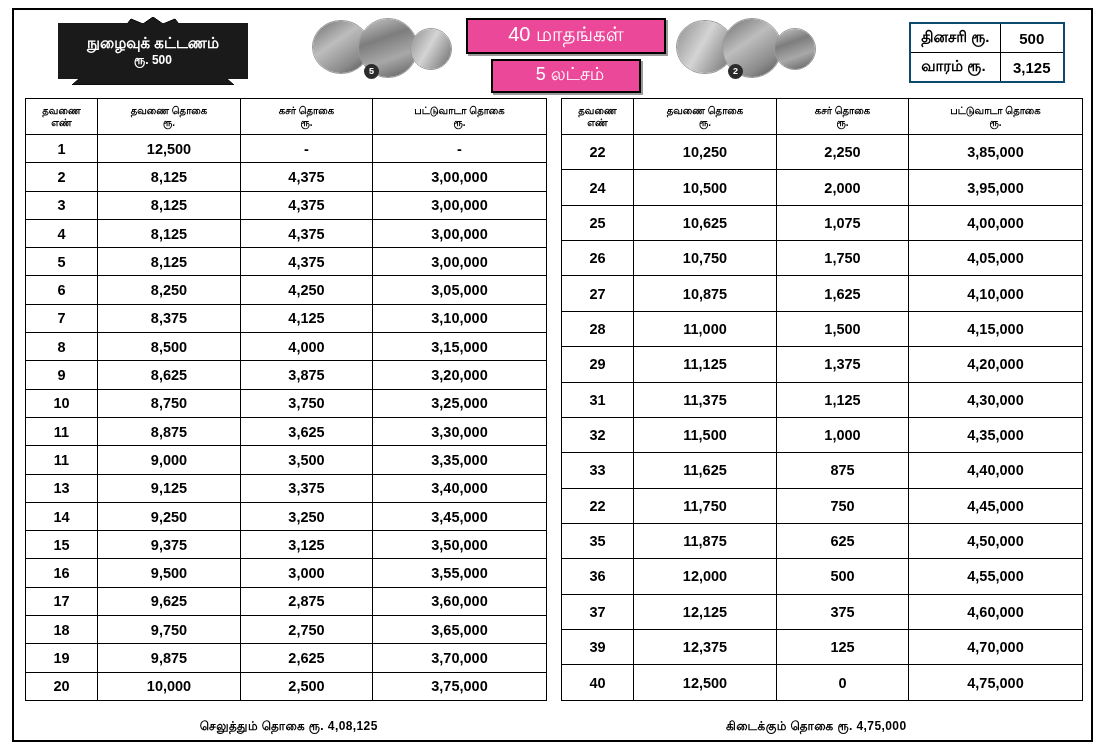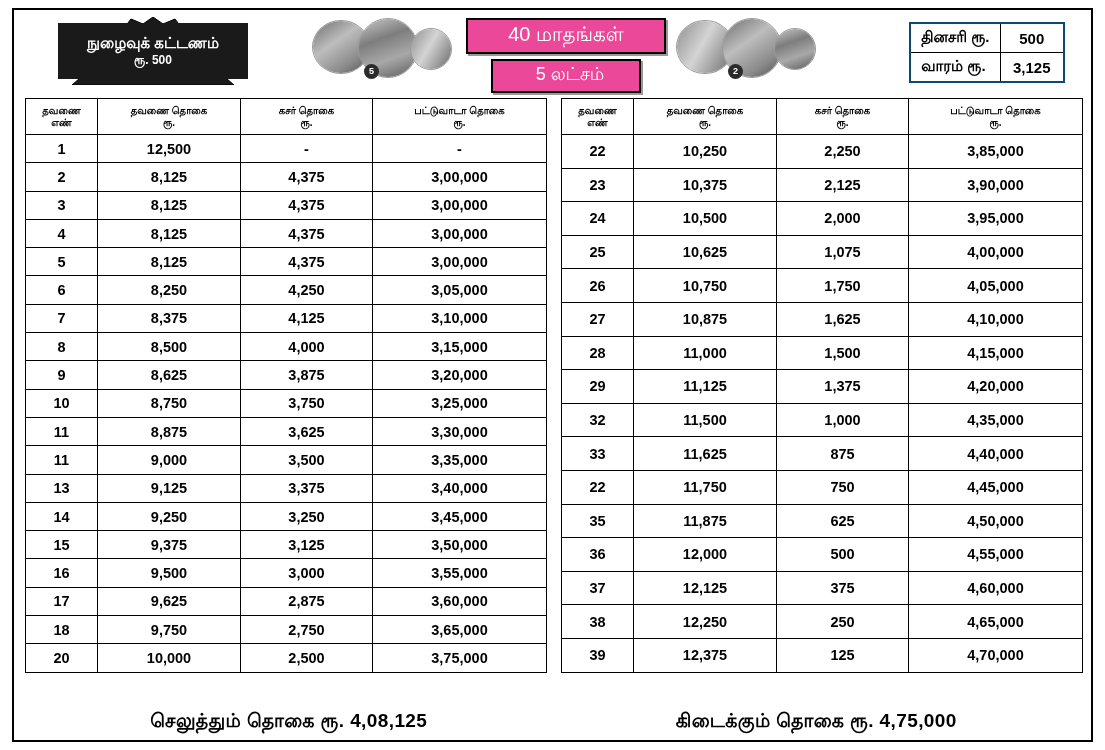--- a/index.html
+++ b/index.html
@@ -150,21 +150,21 @@
   
   .footer {
     position: absolute;
     left: 11px; right: 11px;
     bottom: 6px;
     display: flex;
   }
   .foot-cell {
     flex: 1 1 50%;
     text-align: center;
-    font-size: 19px;
+    font-size: 12px;
     font-weight: bold;
     letter-spacing: 0.4px;
   }
 </style>
 </head>
 <body>
 
 <div class="page">
 
   <div class="header">
@@ -356,20 +356,26 @@
             <td>2,875</td>
             <td>3,60,000</td>
           </tr>
           <tr>
             <td>18</td>
             <td>9,750</td>
             <td>2,750</td>
             <td>3,65,000</td>
           </tr>
           <tr>
+            <td>19</td>
+            <td>9,875</td>
+            <td>2,625</td>
+            <td>3,70,000</td>
+          </tr>
+          <tr>
             <td>20</td>
             <td>10,000</td>
             <td>2,500</td>
             <td>3,75,000</td>
           </tr>
         </tbody>
     </table>
 
     <table class="sched">
       <colgroup>
@@ -399,26 +405,20 @@
         </tr>
       </thead>
       <tbody>
           <tr>
             <td>22</td>
             <td>10,250</td>
             <td>2,250</td>
             <td>3,85,000</td>
           </tr>
           <tr>
-            <td>23</td>
-            <td>10,375</td>
-            <td>2,125</td>
-            <td>3,90,000</td>
-          </tr>
-          <tr>
             <td>24</td>
             <td>10,500</td>
             <td>2,000</td>
             <td>3,95,000</td>
           </tr>
           <tr>
             <td>25</td>
             <td>10,625</td>
             <td>1,075</td>
             <td>4,00,000</td>
@@ -441,20 +441,26 @@
             <td>1,500</td>
             <td>4,15,000</td>
           </tr>
           <tr>
             <td>29</td>
             <td>11,125</td>
             <td>1,375</td>
             <td>4,20,000</td>
           </tr>
           <tr>
+            <td>31</td>
+            <td>11,375</td>
+            <td>1,125</td>
+            <td>4,30,000</td>
+          </tr>
+          <tr>
             <td>32</td>
             <td>11,500</td>
             <td>1,000</td>
             <td>4,35,000</td>
           </tr>
           <tr>
             <td>33</td>
             <td>11,625</td>
             <td>875</td>
             <td>4,40,000</td>
@@ -477,31 +483,31 @@
             <td>500</td>
             <td>4,55,000</td>
           </tr>
           <tr>
             <td>37</td>
             <td>12,125</td>
             <td>375</td>
             <td>4,60,000</td>
           </tr>
           <tr>
-            <td>38</td>
-            <td>12,250</td>
-            <td>250</td>
-            <td>4,65,000</td>
-          </tr>
-          <tr>
             <td>39</td>
             <td>12,375</td>
             <td>125</td>
             <td>4,70,000</td>
           </tr>
+          <tr>
+            <td>40</td>
+            <td>12,500</td>
+            <td>0</td>
+            <td>4,75,000</td>
+          </tr>
         </tbody>
     </table>
   </div>
 
   <div class="footer">
     <div class="foot-cell">செலுத்தும்  தொகை  ரூ.  4,08,125</div>
     <div class="foot-cell">கிடைக்கும்  தொகை  ரூ.  4,75,000</div>
   </div>
 
 </div>

